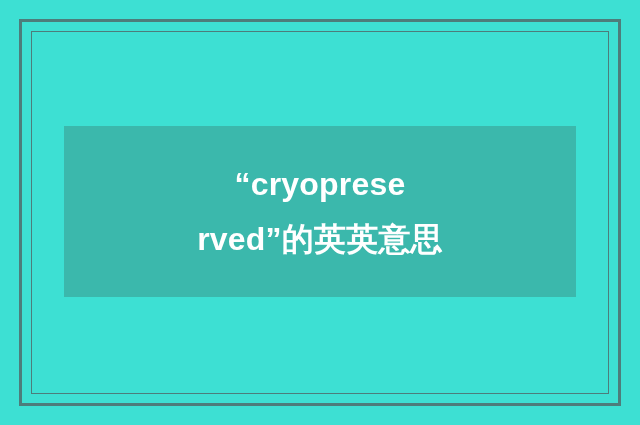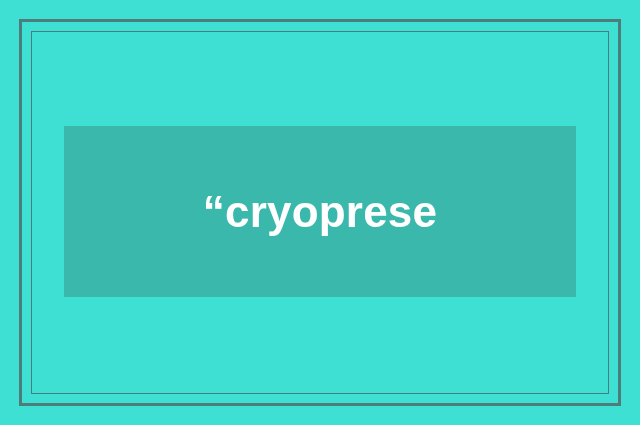--- a/index.html
+++ b/index.html
@@ -55,21 +55,21 @@
     flex-direction: column;
     align-items: center;
     justify-content: center;
   }
 
   .headline {
     margin: 0;
     padding: 0 18px;
     text-align: center;
     color: #ffffff;
-    font-size: 44px;
+    font-size: 32px;
     font-weight: bold;
     line-height: 55px;
     letter-spacing: 0.2px;
     white-space: nowrap;
   }
 
   .headline .line {
     display: block;
   }
 </style>
@@ -77,16 +77,17 @@
 <body>
 
 <div class="canvas">
 
   <div class="frame-outer"></div>
   <div class="frame-inner"></div>
 
   <div class="panel">
     <h1 class="headline">
       <span class="line">“cryoprese</span>
+      <span class="line">rved”的英英意思</span>
     </h1>
   </div>
 
 </div>
 
 </body></html>

